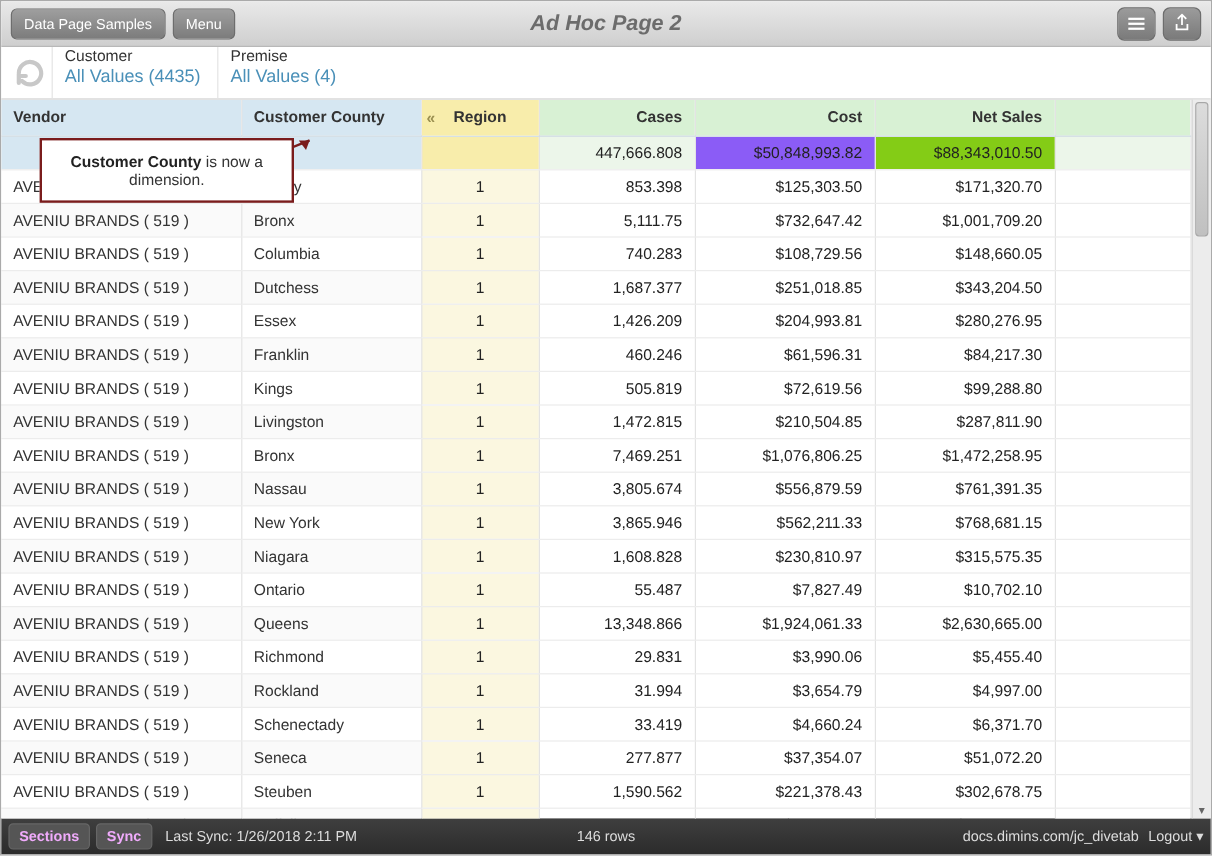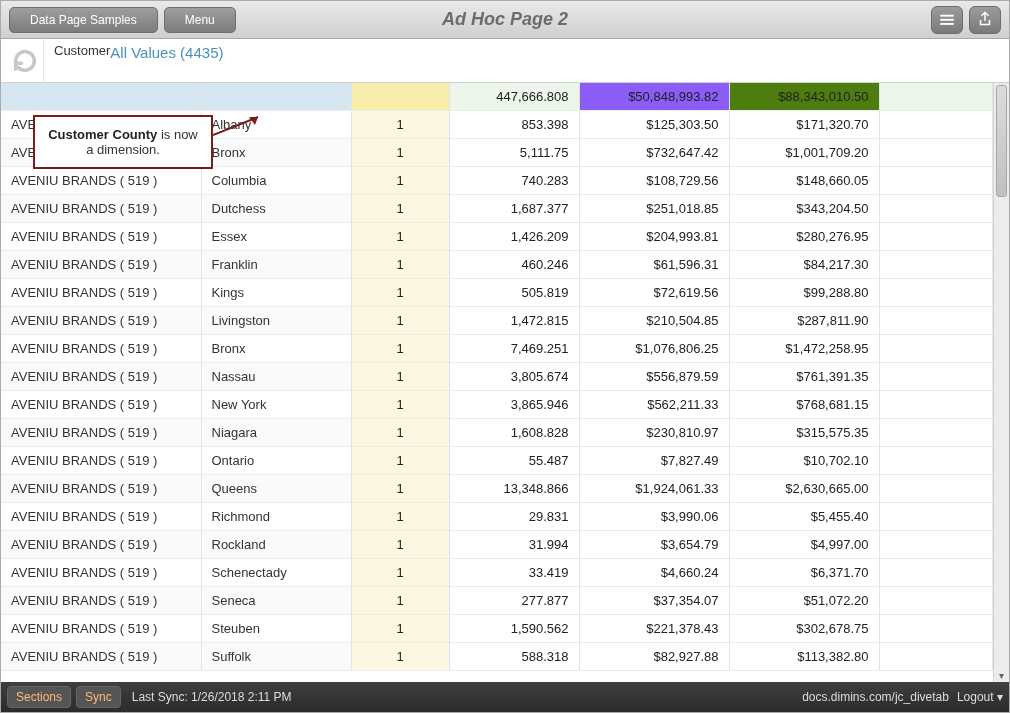--- a/index.html
+++ b/index.html
@@ -24,21 +24,21 @@
     align-items: center;
     padding: 0 8px;
     position: relative;
   }
   .tb-btn {
     height: 26px;
     background: linear-gradient(#9e9e9e, #7c7c7c);
     color: #fff;
     border: 1px solid #6d6d6d;
     border-radius: 5px;
-    padding: 0 20px;
+    padding: 0 10px;
     font-size: 12px;
     display: inline-flex;
     align-items: center;
     cursor: pointer;
     margin-right: 6px;
   }
   .title {
     position: absolute;
     left: 0; right: 0;
     text-align: center;
@@ -69,21 +69,21 @@
     padding-left: 6px;
   }
   .refresh {
     width: 36px; display: flex; align-items: center; justify-content: center;
     cursor: pointer;
   }
   .refresh svg { width: 28px; height: 28px; fill: none; stroke: #c8c8c8; stroke-width: 3; }
   .filter-block {
     border-left: 1px solid #e4e4e4;
     padding: 4px 14px 15px 10px;
-    display: flex; flex-direction: row; justify-content: center;
+    display: flex; flex-direction: column; justify-content: center;
     cursor: pointer;
   }
   .filter-block .fb-label { color: #333; font-size: 13px; }
   .filter-block .fb-val { color: #4a90b8; font-size: 15px; margin-top: 1px; }
 
   
   .grid-wrap {
     position: relative;
     height: calc(100% - 38px - 44px - 30px);
     display: flex;
@@ -173,35 +173,36 @@
     color: #ddd;
     font-size: 12px;
     display: flex;
     align-items: center;
     padding: 0 6px;
   }
   .status .sbtn {
     background: #555;
     border: 1px solid #666;
     border-radius: 4px;
-    color: #fdba74;
+    color: #f0abfc;
     padding: 3px 8px;
     margin-right: 5px;
     cursor: pointer;
     font-size: 12px;
+    font-weight: bold;
   }
   .status .center { position: absolute; left:0; right:0; text-align:center; pointer-events:none; }
   .status .right { margin-left: auto; display:flex; gap:8px; align-items:center;}
   .status .logout { cursor:pointer; }
 
   
   .callout {
     position: absolute;
     left: 32px; top: 114px;
-    width: 180px;
+    width: 212px;
     background: #fff;
     border: 2px solid #7a1c1c;
     padding: 10px 12px;
     font-size: 13px;
     color: #333;
     text-align: center;
     z-index: 50;
   }
   .callout b { color: #222; }
   .callout-arrow {
@@ -244,43 +245,59 @@
     <svg viewBox="0 0 24 24">
         <path d="M4 12a8 8 0 1 1 2.3 5.6" stroke-linecap="round"></path>
         <path d="M4 19v-5h5" stroke-linecap="round"></path>
       </svg>
   </div>
   <div id="filters" style="display: flex;">
       <div class="filter-block">
         <div class="fb-label">Customer</div>
         <div class="fb-val">All Values (4435)</div>
       </div>
+      <div class="filter-block">
+        <div class="fb-label">Premise</div>
+        <div class="fb-val">All Values (4)</div>
+      </div>
     </div>
 </div>
 
 <div class="grid-wrap">
   <div class="grid-scroll">
     <table>
       <colgroup>
         <col class="col-vendor">
           <col class="col-county">
           <col class="col-region">
         <col class="col-cases">
           <col class="col-cost">
           <col class="col-sales">
           <col class="col-pad">
       </colgroup>
       <thead>
+        <tr>
+          <th>Vendor</th>
+          <th>Customer County</th>
+          <th class="region-h">
+            <span class="collapse-chevron">«</span>
+            <span>Region</span>
+          </th>
+          <th class="metric-h">Cases</th>
+          <th class="metric-h">Cost</th>
+          <th class="metric-h">Net Sales</th>
+          <th class="pad-h"></th>
+        </tr>
         <tr class="summary">
           <td class="dim"></td>
           <td class="dim"></td>
           <td class="region"></td>
           <td class="num" style="background:#ecf6ea">447,666.808</td>
           <td class="num" style="background:#8b5cf6">$50,848,993.82</td>
-          <td class="num" style="background:#4d7c0f">$88,343,010.50</td>
+          <td class="num" style="background:#84cc16">$88,343,010.50</td>
           <td style="background:#ecf6ea"></td>
         </tr>
       </thead>
       <tbody id="tbody">
           <tr>
             <td class="dim">AVENIU BRANDS  ( 519 )</td>
             <td class="dim">Albany</td>
             <td class="region">1</td>
             <td class="num">853.398</td>
             <td class="num">$125,303.50</td>
@@ -464,20 +481,21 @@
   <div class="vscroll">
     <div class="thumb"></div>
     <div class="arrow down">▾</div>
   </div>
 </div>
 
 <div class="status">
   <div class="sbtn">Sections</div>
   <div class="sbtn">Sync</div>
   <span style="margin-left:6px">Last Sync: 1/26/2018 2:11 PM</span>
+  <div class="center">146 rows</div>
   <div class="right">
     <span>docs.dimins.com/jc_divetab</span>
     <span class="logout">
       <span>Logout</span>
       <span> ▾</span>
     </span>
   </div>
 </div>
 
 <div class="callout">

